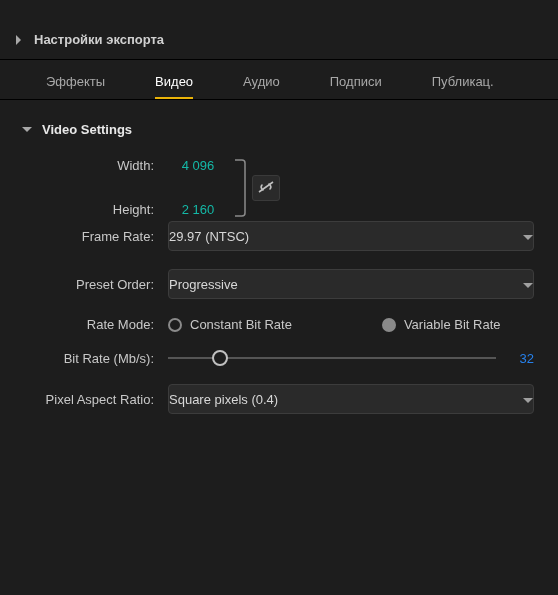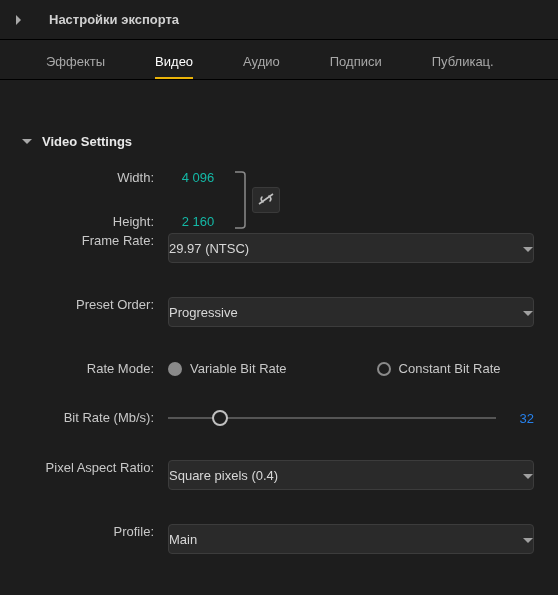--- a/index.html
+++ b/index.html
@@ -9,21 +9,22 @@
   background: #1d1d1d;
   font-family: -apple-system, BlinkMacSystemFont, "Segoe UI", Arial, sans-serif;
   font-size: 13px;
   color: #c8c8c8;
   overflow: hidden;
 }
 .section-header {
   display: flex;
   align-items: center;
   padding: 12px 14px;
-  gap: 25px;
+  gap: 10px;
+  margin-top: 20px;
 }
 .chevron {
   width: 10px;
   height: 10px;
   display: inline-flex;
   align-items: center;
   justify-content: center;
 }
 .chevron svg { fill: #a8a8a8; }
 .section-title-collapsed { color: #d0d0d0; font-weight: 600; }
@@ -44,26 +45,26 @@
 .tab.active {
   color: #fff;
   border-bottom: 2px solid #eab308;
 }
 .section-body { padding: 22px 16px 10px 16px; }
 .section-body-header {
   display: flex;
   align-items: center;
   gap: 10px;
   padding: 0 0 18px 6px;
-  margin-top: 32px;
 }
 .section-body-title { color: #e8e8e8; font-weight: 700; font-size: 13px; }
 .row {
   display: flex;
-  margin-bottom: 34px;
+  align-items: center;
+  margin-bottom: 18px;
 }
 .label {
   width: 152px;
   text-align: right;
   padding-right: 14px;
   color: #c8c8c8;
 }
 .value-link { color: #14b8a6; cursor: text; text-align: center; }
 .dims-group {
   display: flex;
@@ -234,26 +235,26 @@
       <span class="select-chevron"><svg width="10" height="6" viewBox="0 0 10 6">
             <path d="M0 0 l5 5 l5 -5 z"></path>
           </svg></span>
     </div>
   </div>
 
   <div class="row">
     <div class="label">Rate Mode:</div>
     <div class="radio-group">
       <div class="radio-item">
+        <span class="radio-circle"></span>
+        <span>Constant Bit Rate</span>
+      </div>
+      <div class="radio-item">
         <span class="radio-circle filled"></span>
         <span>Variable Bit Rate</span>
-      </div>
-      <div class="radio-item">
-        <span class="radio-circle"></span>
-        <span>Constant Bit Rate</span>
       </div>
     </div>
   </div>
 
   <div class="row">
     <div class="label">Bit Rate (Mb/s):</div>
     <div class="slider-row">
       <div class="slider">
         <div class="slider-track"></div>
         <div class="slider-thumb" id="bitrate-thumb" style="left: 16%;"></div>
@@ -265,24 +266,15 @@
   <div class="row">
     <div class="label">Pixel Aspect Ratio:</div>
     <div class="select">
       <span class="select-text">Square pixels (0.4)</span>
       <span class="select-chevron"><svg width="10" height="6" viewBox="0 0 10 6">
             <path d="M0 0 l5 5 l5 -5 z"></path>
           </svg></span>
     </div>
   </div>
 
-  <div class="row">
-    <div class="label">Profile:</div>
-    <div class="select">
-      <span class="select-text">Main</span>
-      <span class="select-chevron"><svg width="10" height="6" viewBox="0 0 10 6">
-            <path d="M0 0 l5 5 l5 -5 z"></path>
-          </svg></span>
-    </div>
-  </div>
 
 
 </div>
 
 </body></html>

